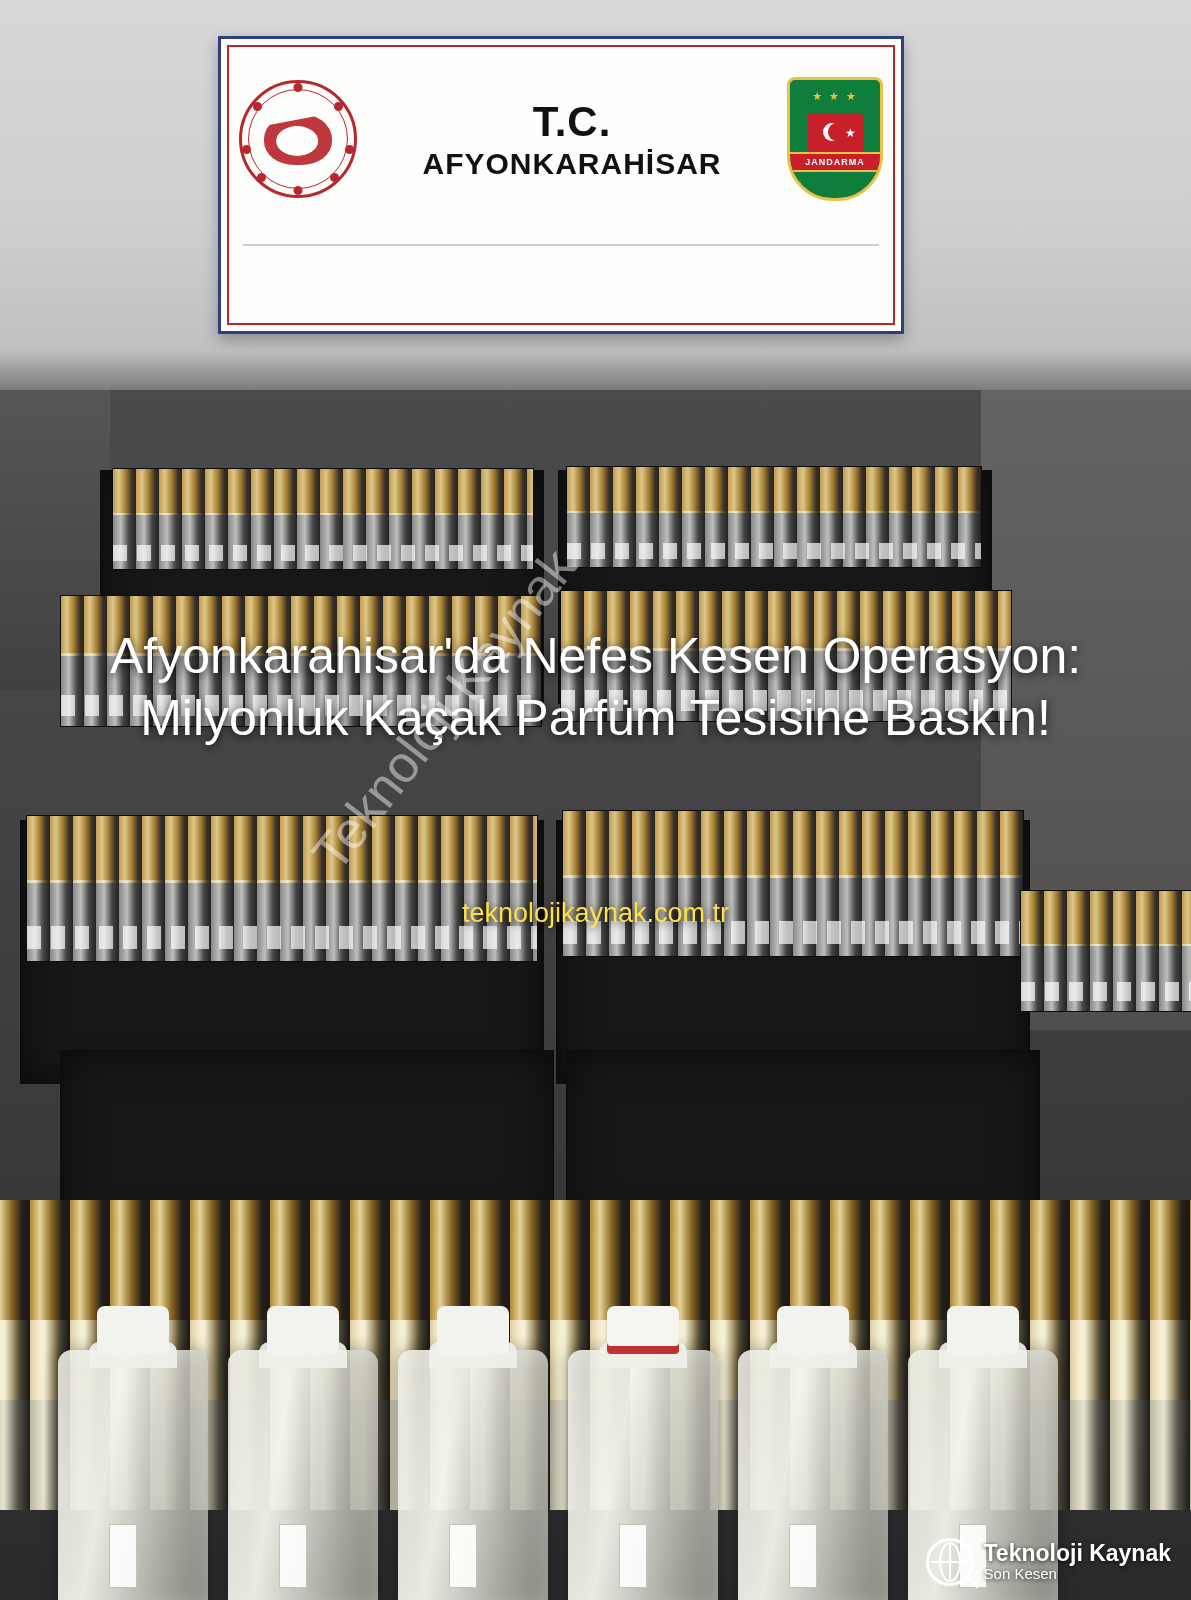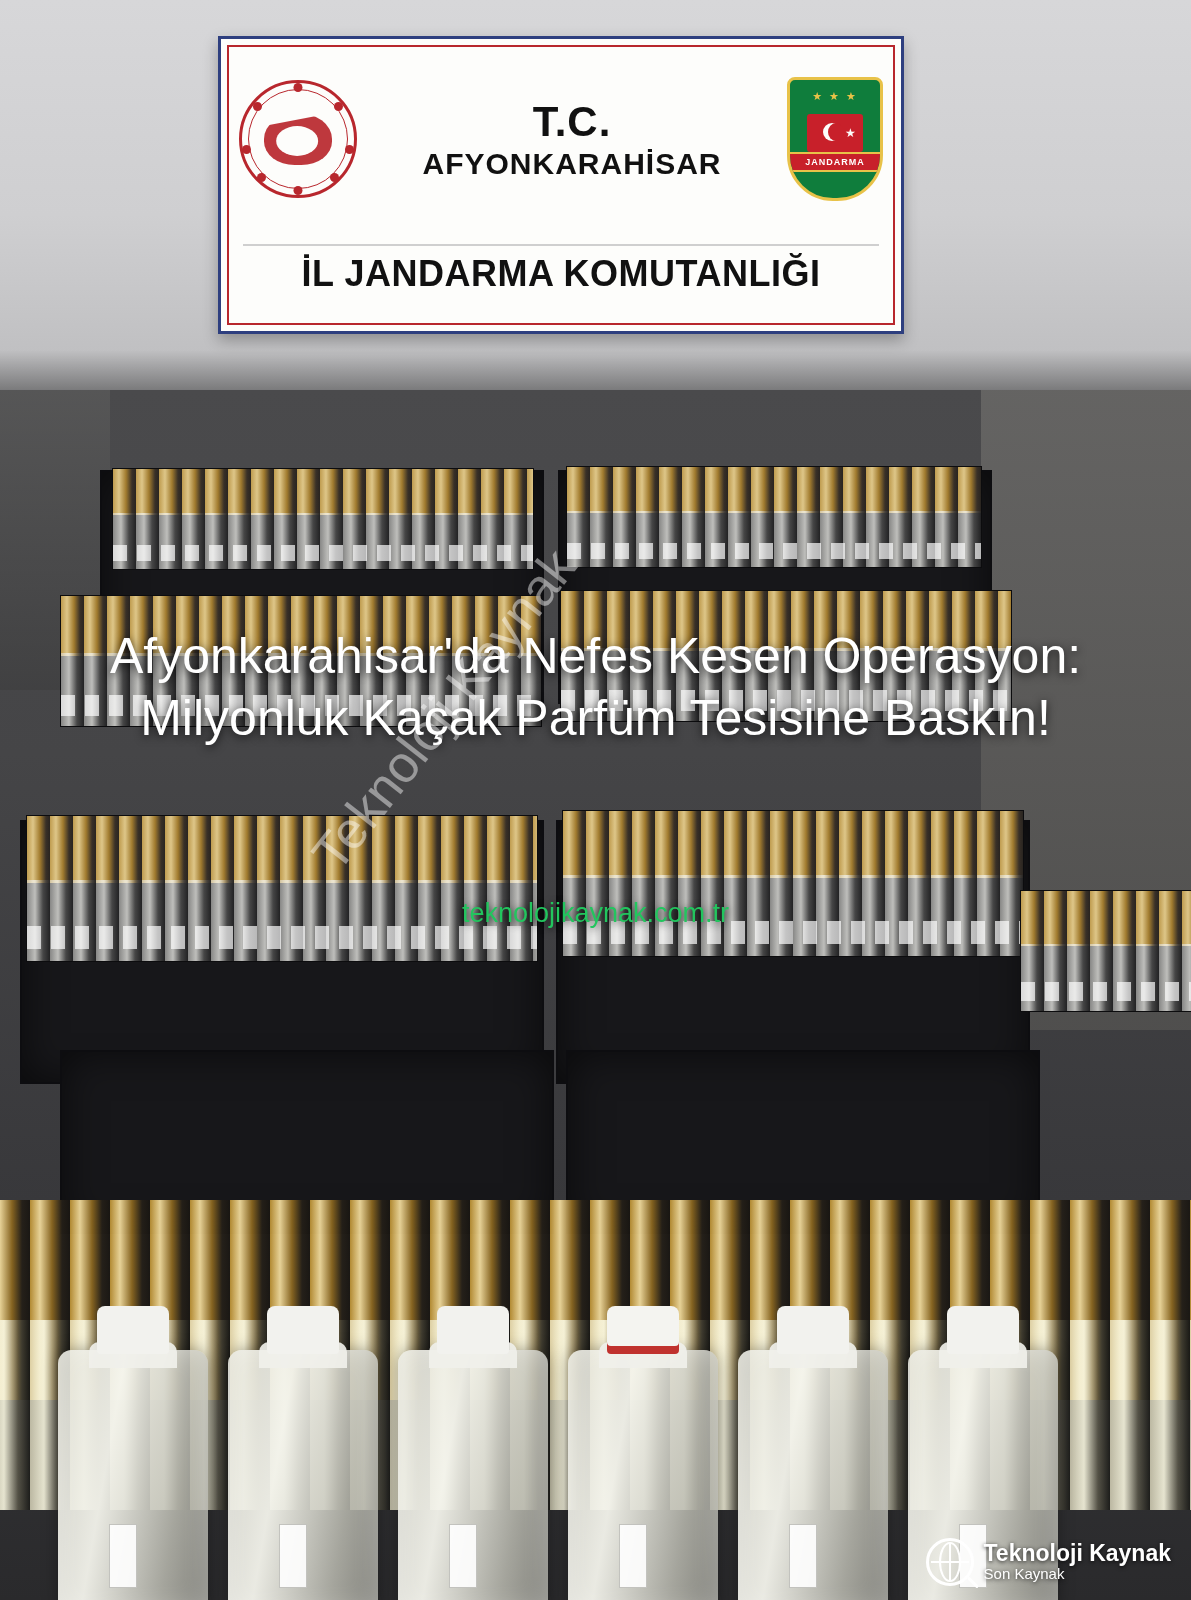--- a/index.html
+++ b/index.html
@@ -357,21 +357,21 @@
     font-weight: normal;
     text-shadow: 0 2px 10px rgba(0,0,0,0.75);
     padding: 0 60px;
     box-sizing: border-box;
   }
   .site-url {
     position: absolute;
     left: 0; right: 0;
     top: 508px;
     text-align: center;
-    color: #22c55e;
+    color: #fde047;
     font-size: 27px;
     text-shadow: 0 2px 8px rgba(0,0,0,0.75);
   }
 
   
   .watermark {
     position: absolute;
     left: 300px;
     top: 455px;
     transform: rotate(-52deg);
@@ -468,21 +468,20 @@
           <div class="c-flag">
             <div class="c-moon"></div>
             <div class="c-moon2"></div>
             <div class="c-star">★</div>
           </div>
           <div class="c-band">JANDARMA</div>
         </div>
       </div>
 
       <div class="sign-divider"></div>
-      <div class="sign-sub">İL JANDARMA KOMUTANLIĞI</div>
     </div>
     <div class="wall-shadow"></div>
   </div>
 
   <div class="photo">
     <div class="bg-wall"></div>
     <div class="bg-wall-right"></div>
     <div class="bg-wall-left"></div>
 
     <div class="crate" style="left:100px; top:80px; width:440px; height:230px;"></div>
@@ -569,17 +568,17 @@
     <div class="site-url">teknolojikaynak.com.tr</div>
     <div class="watermark">Teknoloji Kaynak</div>
 
     <div class="brand">
       <div class="globe">
         <div class="arc"></div>
         <div class="handle"></div>
       </div>
       <div class="btxt">
         <div class="bmain">Teknoloji Kaynak</div>
-        <div class="bsub">Son Kaynak</div>
+        <div class="bsub">Son Kesen</div>
       </div>
     </div>
   </div>
 </div>
 
 </body></html>

